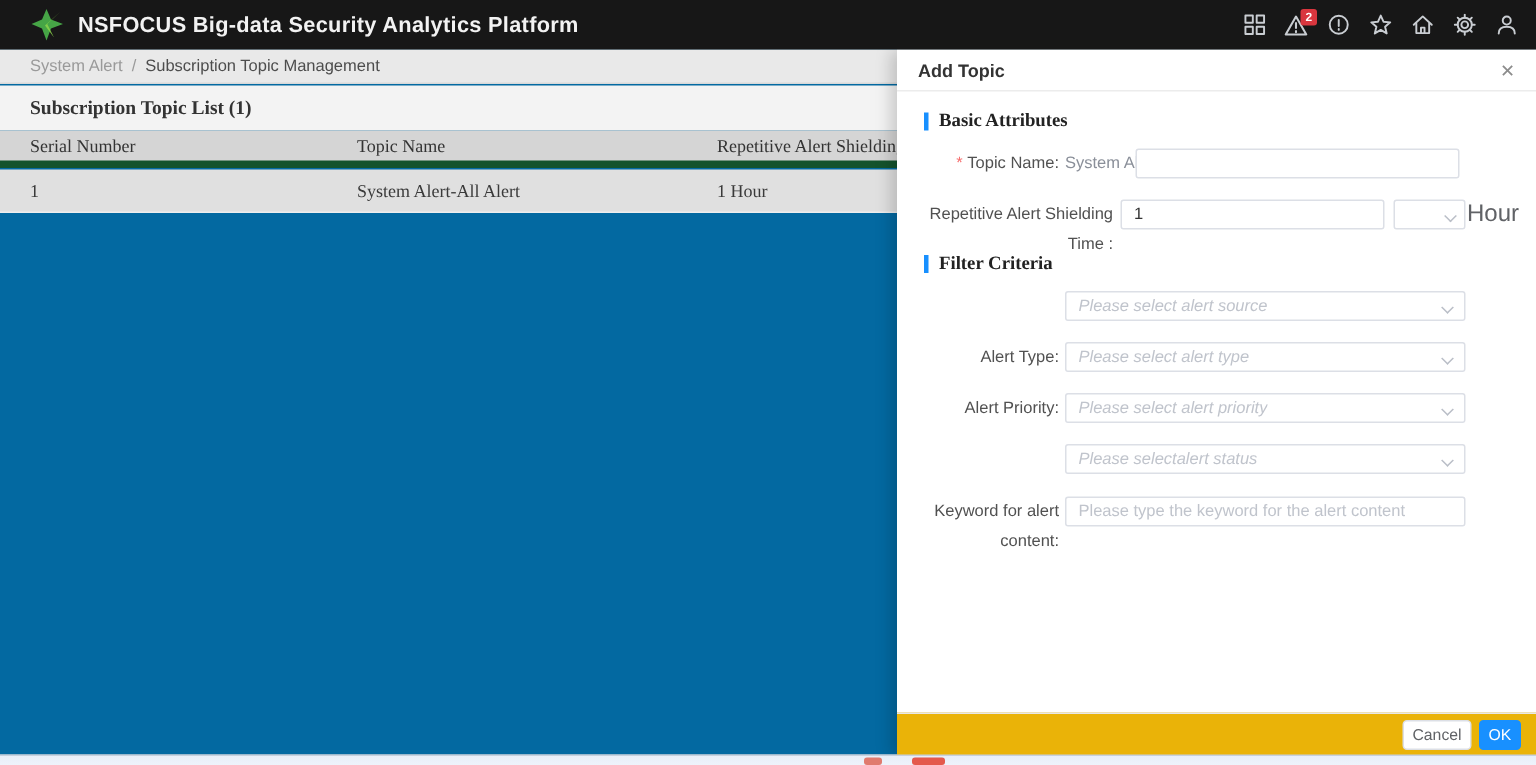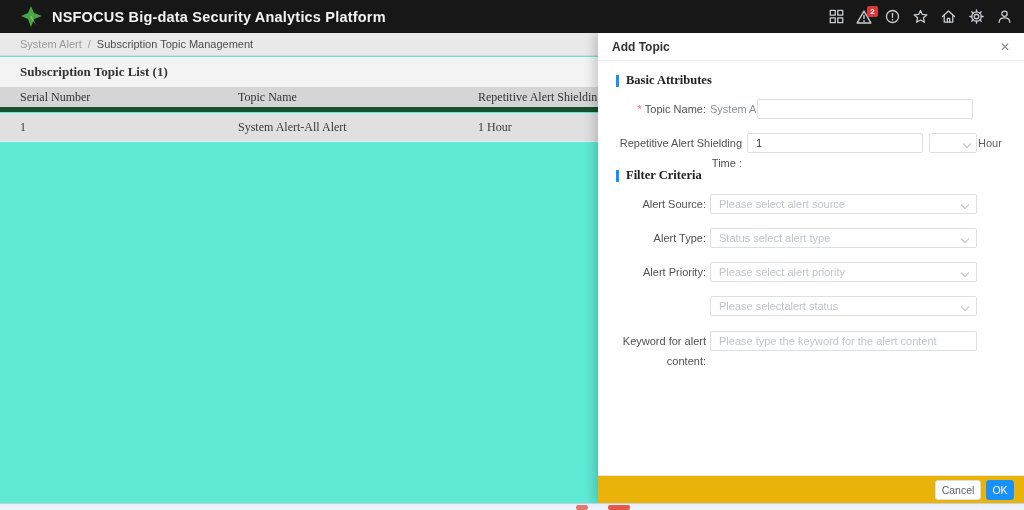--- a/index.html
+++ b/index.html
@@ -13,21 +13,21 @@
   .logo { margin-left:20px; width:24px; height:24px; flex:0 0 auto; }
   .app-title { color:#f2f2f2; font-size:14.5px; font-weight:bold; margin-left:8px; letter-spacing:.2px; }
   .hdr-icons { position:absolute; right:12px; top:0; height:33px; display:flex; align-items:center; gap:12px; }
   .hicon { position:relative; width:16px; height:16px; display:flex; align-items:center; justify-content:center; cursor:pointer; }
   .hicon svg { stroke:#c9cdd2; fill:none; stroke-width:1.2; stroke-linecap:round; stroke-linejoin:round; }
   .badge { position:absolute; top:-3px; right:-6px; min-width:11px; height:11px; padding:0 2px;
            background:#d9363e; color:#fff; font-size:8px; line-height:11px; text-align:center;
            border-radius:2px; font-weight:bold; }
 
   
-  .main { position:absolute; left:0; top:33px; width:1024px; height:470px; background:#5eead4; z-index:1;padding-left:36px; }
+  .main { position:absolute; left:0; top:33px; width:1024px; height:470px; background:#0369a1; z-index:1;padding-left:36px; }
   .breadcrumb-bar { position:absolute; left:0; top:0; width:1024px; height:23px; background:#e9e9e9;
                     border-bottom:1px solid #d9d9d9; display:flex; align-items:center; padding-left:20px;
                     font-size:11px; }
   .crumb-muted { color:#9a9a9a; }
   .crumb-sep { color:#9a9a9a; margin:0 6px; }
   .crumb-current { color:#4d4d4d; }
   .list-title-bar { position:absolute; left:0; top:24px; width:982px; height:30px; background:#f3f3f3;
                     display:flex; align-items:center; padding-left:20px; }
   .list-title { font-family:"Liberation Serif", serif; font-weight:bold; font-size:13px; color:#333; }
   .thead { position:absolute; left:0; top:54px; width:1024px; height:25px; background:#d5d5d5;
@@ -50,22 +50,22 @@
   .sec-txt { font-family:"Liberation Serif", serif; font-weight:bold; font-size:12.5px; color:#222; }
 
   .f-label { position:absolute; font-size:11px; color:#515151; text-align:right; line-height:20px; }
   .req { color:#f56c6c; margin-right:3px; }
   .prefix { position:absolute; font-size:11px; color:#8a8f99; line-height:20px; }
   .tbox { position:absolute; height:20px; border:1px solid #dcdfe6; border-radius:2px; background:#fff; }
   input.tbox { font-size:11px; color:#333; padding:0 8px; outline:none; font-family:"Liberation Sans", sans-serif; }
   input.tbox::placeholder { color:#c0c4cc; }
   .select { position:absolute; height:20px; border:1px solid #dcdfe6; border-radius:2px; background:#fff;
             display:flex; align-items:center; padding:0 20px 0 8px; cursor:pointer; }
-  .select .ph { font-size:11px; color:#c0c4cc; white-space:nowrap; overflow:hidden; }
-  .select .val { font-size:11px; color:#606266;padding-left:40px; }
+  .select .ph { font-size:11px; color:#c0c4cc; white-space:nowrap; overflow:hidden;font-style:italic; }
+  .select .val { font-size:16px; color:#606266;padding-left:40px; }
   .chev { position:absolute; right:8px; top:7px; width:6px; height:6px;
           border-right:1px solid #b9bec7; border-bottom:1px solid #b9bec7; transform:rotate(45deg); }
 
   .d-footer { position:absolute; left:0; top:442px; width:100%; height:29px; background:#eab308;
               border-top:1px solid #e8e8e8; }
   .btn { position:absolute; top:4px; height:20px; border-radius:3px; font-size:10.5px;
          display:flex; align-items:center; justify-content:center; cursor:pointer; }
   .btn-cancel { left:337px; width:46px; background:#fff; border:1px solid #dcdfe6; color:#606266; }
   .btn-ok { left:388px; width:28px; background:#1890ff; border:1px solid #1890ff; color:#fff; }
 
@@ -192,29 +192,28 @@
     <div class="select" style="left:331px; top:100px; width:48px;">
       <span class="val">Hour</span>
       <span class="chev" style="right:6px;"></span>
     </div>
 
     <div class="sec-hdr" style="top:135px;">
       <span class="sec-bar"></span>
       <span class="sec-txt">Filter Criteria</span>
     </div>
 
-    <div class="f-label" style="left:0; top:161px; width:108px;">Alert Source:</div>
     <div class="select" style="left:112px; top:161px; width:267px;">
       <span class="ph">Please select alert source</span>
       <span class="chev"></span>
     </div>
 
     <div class="f-label" style="left:0; top:195px; width:108px;">Alert Type:</div>
     <div class="select" style="left:112px; top:195px; width:267px;">
-      <span class="ph">Status select alert type</span>
+      <span class="ph">Please select alert type</span>
       <span class="chev"></span>
     </div>
 
     <div class="f-label" style="left:0; top:229px; width:108px;">Alert Priority:</div>
     <div class="select" style="left:112px; top:229px; width:267px;">
       <span class="ph">Please select alert priority</span>
       <span class="chev"></span>
     </div>
 
     <div class="select" style="left:112px; top:263px; width:267px;">

